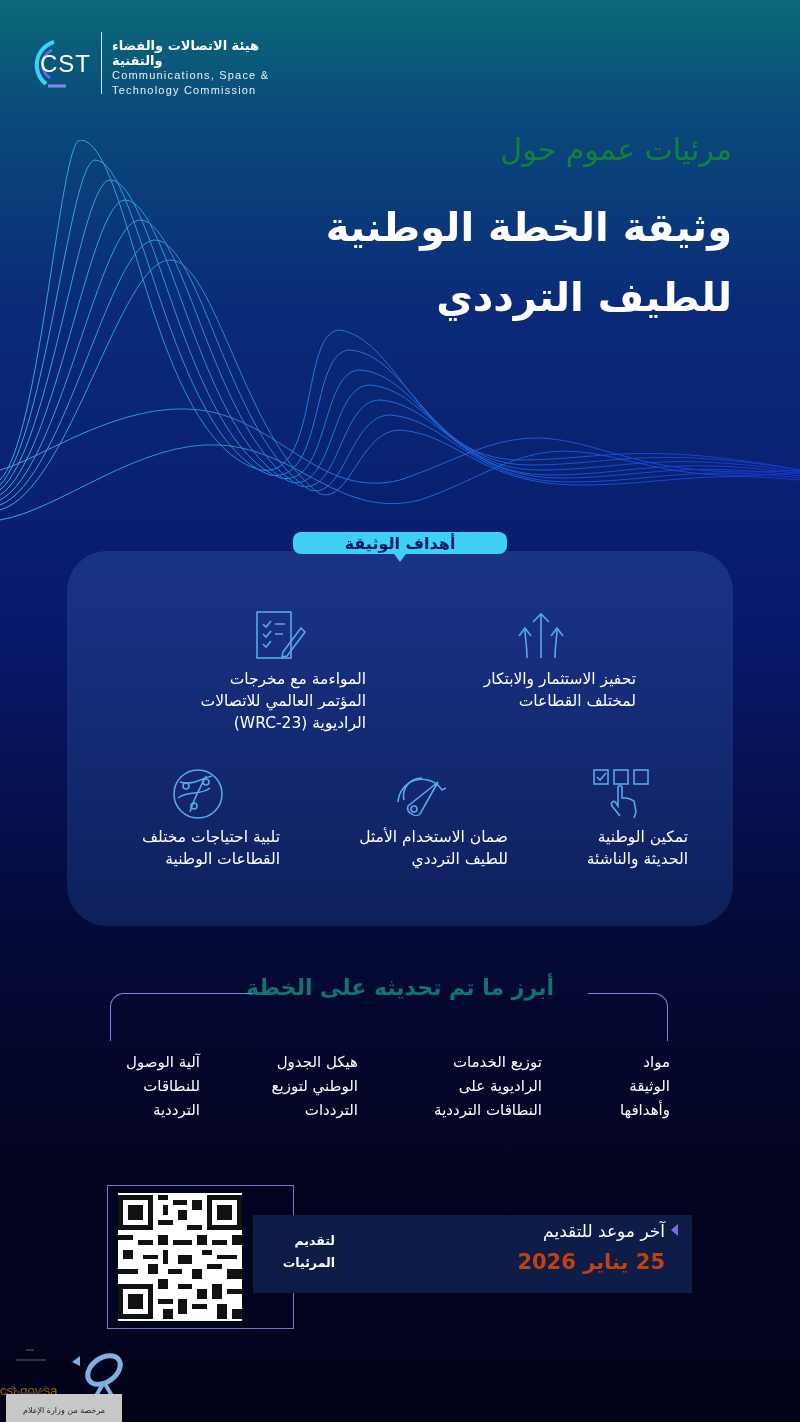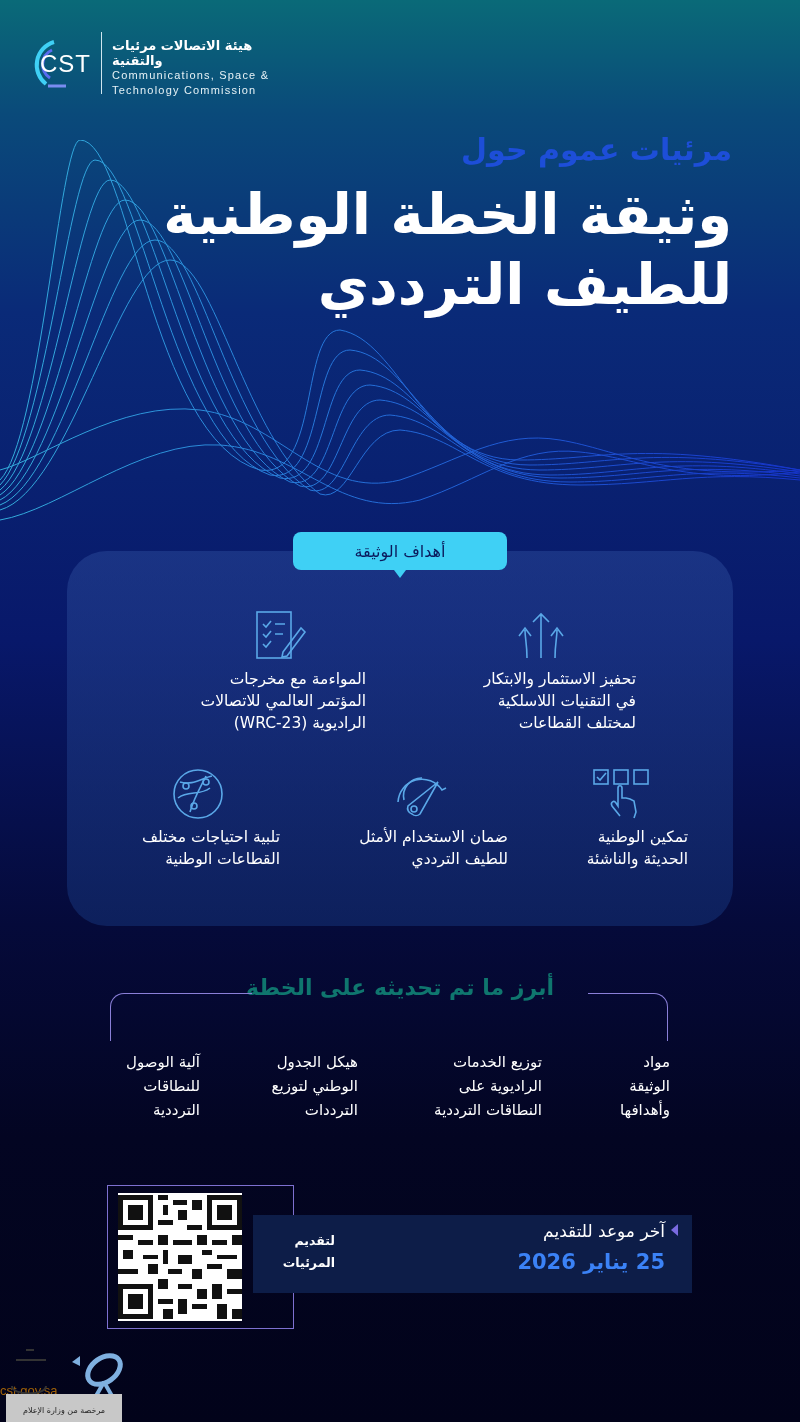--- a/index.html
+++ b/index.html
@@ -12,61 +12,61 @@
   }
   .abs{position:absolute}
   
   .logo-mark{left:32px;top:38px;width:60px;height:52px}
   .logo-text{left:40px;top:50px;font-weight:normal;font-size:24px;letter-spacing:1px;color:#fff;font-family:"Liberation Sans",sans-serif}
   .divider{left:101px;top:32px;width:1px;height:62px;background:#cfe6ef}
   .org{left:112px;top:38px;width:200px;direction:ltr}
   .org .ar{font-size:13px;font-weight:bold;direction:rtl;text-align:left;width:195px;color:#fff}
   .org .en{font-size:11px;letter-spacing:1.2px;color:#e6f2f6;line-height:15px;font-family:"Liberation Sans",sans-serif}
   
-  .subtitle{right:68px;top:132px;font-size:30px;color:#1d4ed8;direction:rtl;font-weight:bold}
-  .title{right:68px;top:180px;font-size:56px;color:#fff;direction:rtl;font-weight:bold;line-height:70px;text-align:right}
+  .subtitle{right:68px;top:132px;font-size:30px;color:#15803d;direction:rtl;font-weight:normal}
+  .title{right:68px;top:192px;font-size:40px;color:#fff;direction:rtl;font-weight:bold;line-height:70px;text-align:right}
   .wave{left:0;top:140px;width:800px;height:440px;opacity:.95}
   
   .panel{left:67px;top:551px;width:666px;height:375px;border-radius:40px;
     background:linear-gradient(180deg,rgba(40,70,150,.55),rgba(20,50,120,.55));}
-  .pill{left:293px;top:532px;width:214px;height:38px;border-radius:8px;background:#3fd0f5;
-    color:#0b1a5c;font-weight:normal;font-size:16px;display:flex;align-items:center;justify-content:center;direction:rtl}
+  .pill{left:293px;top:532px;width:214px;height:22px;border-radius:8px;background:#3fd0f5;
+    color:#0b1a5c;font-weight:bold;font-size:16px;display:flex;align-items:center;justify-content:center;direction:rtl}
   .pill:after{content:"";position:absolute;left:101px;bottom:-8px;border-left:6px solid transparent;border-right:6px solid transparent;border-top:8px solid #3fd0f5}
   .goal{direction:rtl;text-align:right;font-size:15.5px;line-height:22px;color:#fff}
   .icon{stroke:#5aa8e8;fill:none;stroke-width:1.6}
   
   .upd-title{left:0;width:800px;top:975px;text-align:center;font-size:22px;font-weight:bold;color:#0f766e;direction:rtl}
   .bracket{top:993px;height:48px;border-top:1.2px solid #8a7fd8}
   .b-left{left:110px;width:142px;border-left:1.2px solid #8a7fd8;border-top-left-radius:14px}
   .b-right{left:588px;width:80px;border-right:1.2px solid #8a7fd8;border-top-right-radius:14px}
   .upd{direction:rtl;text-align:right;font-size:15px;line-height:24px;color:#fff;top:1050px;width:150px}
   
   .qr-frame{left:107px;top:1185px;width:187px;height:144px;border:1.2px solid #7d70d0}
   .qr{left:118px;top:1193px;width:124px;height:128px;background:#fff}
   .dl-box{left:253px;top:1215px;width:439px;height:78px;background:#0d1d48}
   .dl-apply{direction:rtl;text-align:right;font-size:12.5px;font-weight:bold;line-height:22px;left:255px;top:1230px;width:80px}
   .dl-label{right:135px;top:1221px;direction:rtl;font-size:17px;font-weight:normal}
-  .dl-date{right:135px;top:1250px;direction:rtl;font-size:21px;font-weight:bold;color:#3b82f6}
+  .dl-date{right:135px;top:1250px;direction:rtl;font-size:21px;font-weight:bold;color:#c2410c}
   .tri{left:671px;top:1224px;border-top:6px solid transparent;border-bottom:6px solid transparent;border-right:7px solid #7a6be0}
   .url{left:0;width:800px;top:1383px;text-align:left;font-size:13px;color:#a16207;font-family:"Liberation Sans",sans-serif}
   .wm{left:6px;top:1342px;width:120px;height:70px}
   .wm-tag{left:6px;top:1394px;width:116px;height:32px;background:#c8c8c8;color:#222;font-size:8px;display:flex;align-items:center;justify-content:center;direction:rtl}
 </style>
 </head>
 <body>
 
 <svg class="abs logo-mark" viewBox="0 0 60 52">
   <path d="M22 4 A24 24 0 0 0 14 46" stroke="#3fd0f5" stroke-width="4" fill="none"></path>
   <path d="M20 12 A16 16 0 0 0 18 40" stroke="#5a6cf0" stroke-width="3" fill="none"></path>
   <path d="M16 48 L34 48" stroke="#7a8cf0" stroke-width="3"></path>
 </svg>
 <div class="abs logo-text">CST</div>
 <div class="abs divider"></div>
 <div class="abs org">
-  <div class="ar">هيئة الاتصالات مرئيات والتقنية</div>
+  <div class="ar">هيئة الاتصالات والفضاء والتقنية</div>
   <div class="en">Communications, Space &amp;</div>
   <div class="en">Technology Commission</div>
 </div>
 
 <svg class="abs wave" viewBox="0 0 800 440">
   <defs>
     <linearGradient id="wg" x1="0" x2="1" y1="0" y2="0">
       <stop offset="0" stop-color="#3fd0f5"></stop>
       <stop offset=".5" stop-color="#2a7af0"></stop>
       <stop offset="1" stop-color="#1a3ae0"></stop>
@@ -94,21 +94,20 @@
 <div class="abs panel"></div>
 <div class="abs pill">أهداف الوثيقة</div>
 
 <svg class="abs icon" style="left:515px;top:610px;width:52px;height:52px" viewBox="0 0 52 52">
   <path d="M26 48 L26 4 M18 12 L26 4 L34 12"></path>
   <path d="M12 48 C12 34 10 28 10 20 M4 26 L10 18 L16 26"></path>
   <path d="M40 48 C40 34 42 28 42 20 M36 26 L42 18 L48 26"></path>
 </svg>
 <div class="abs goal" style="right:164px;top:668px;width:240px">
   <div>تحفيز الاستثمار والابتكار</div>
-  <div>في التقنيات اللاسلكية</div>
   <div>لمختلف القطاعات</div>
 </div>
 
 <svg class="abs icon" style="left:255px;top:610px;width:52px;height:52px" viewBox="0 0 52 52">
   <rect x="2" y="2" width="34" height="46"></rect>
   <path d="M8 14 l3 3 l5 -6 M20 14 h10 M8 24 l3 3 l5 -6 M20 24 h8 M8 34 l3 3 l5 -6"></path>
   <path d="M28 42 L46 18 L50 22 L32 46 L27 47 Z"></path>
 </svg>
 <div class="abs goal" style="right:434px;top:668px;width:240px">
   <div>المواءمة مع مخرجات</div>

